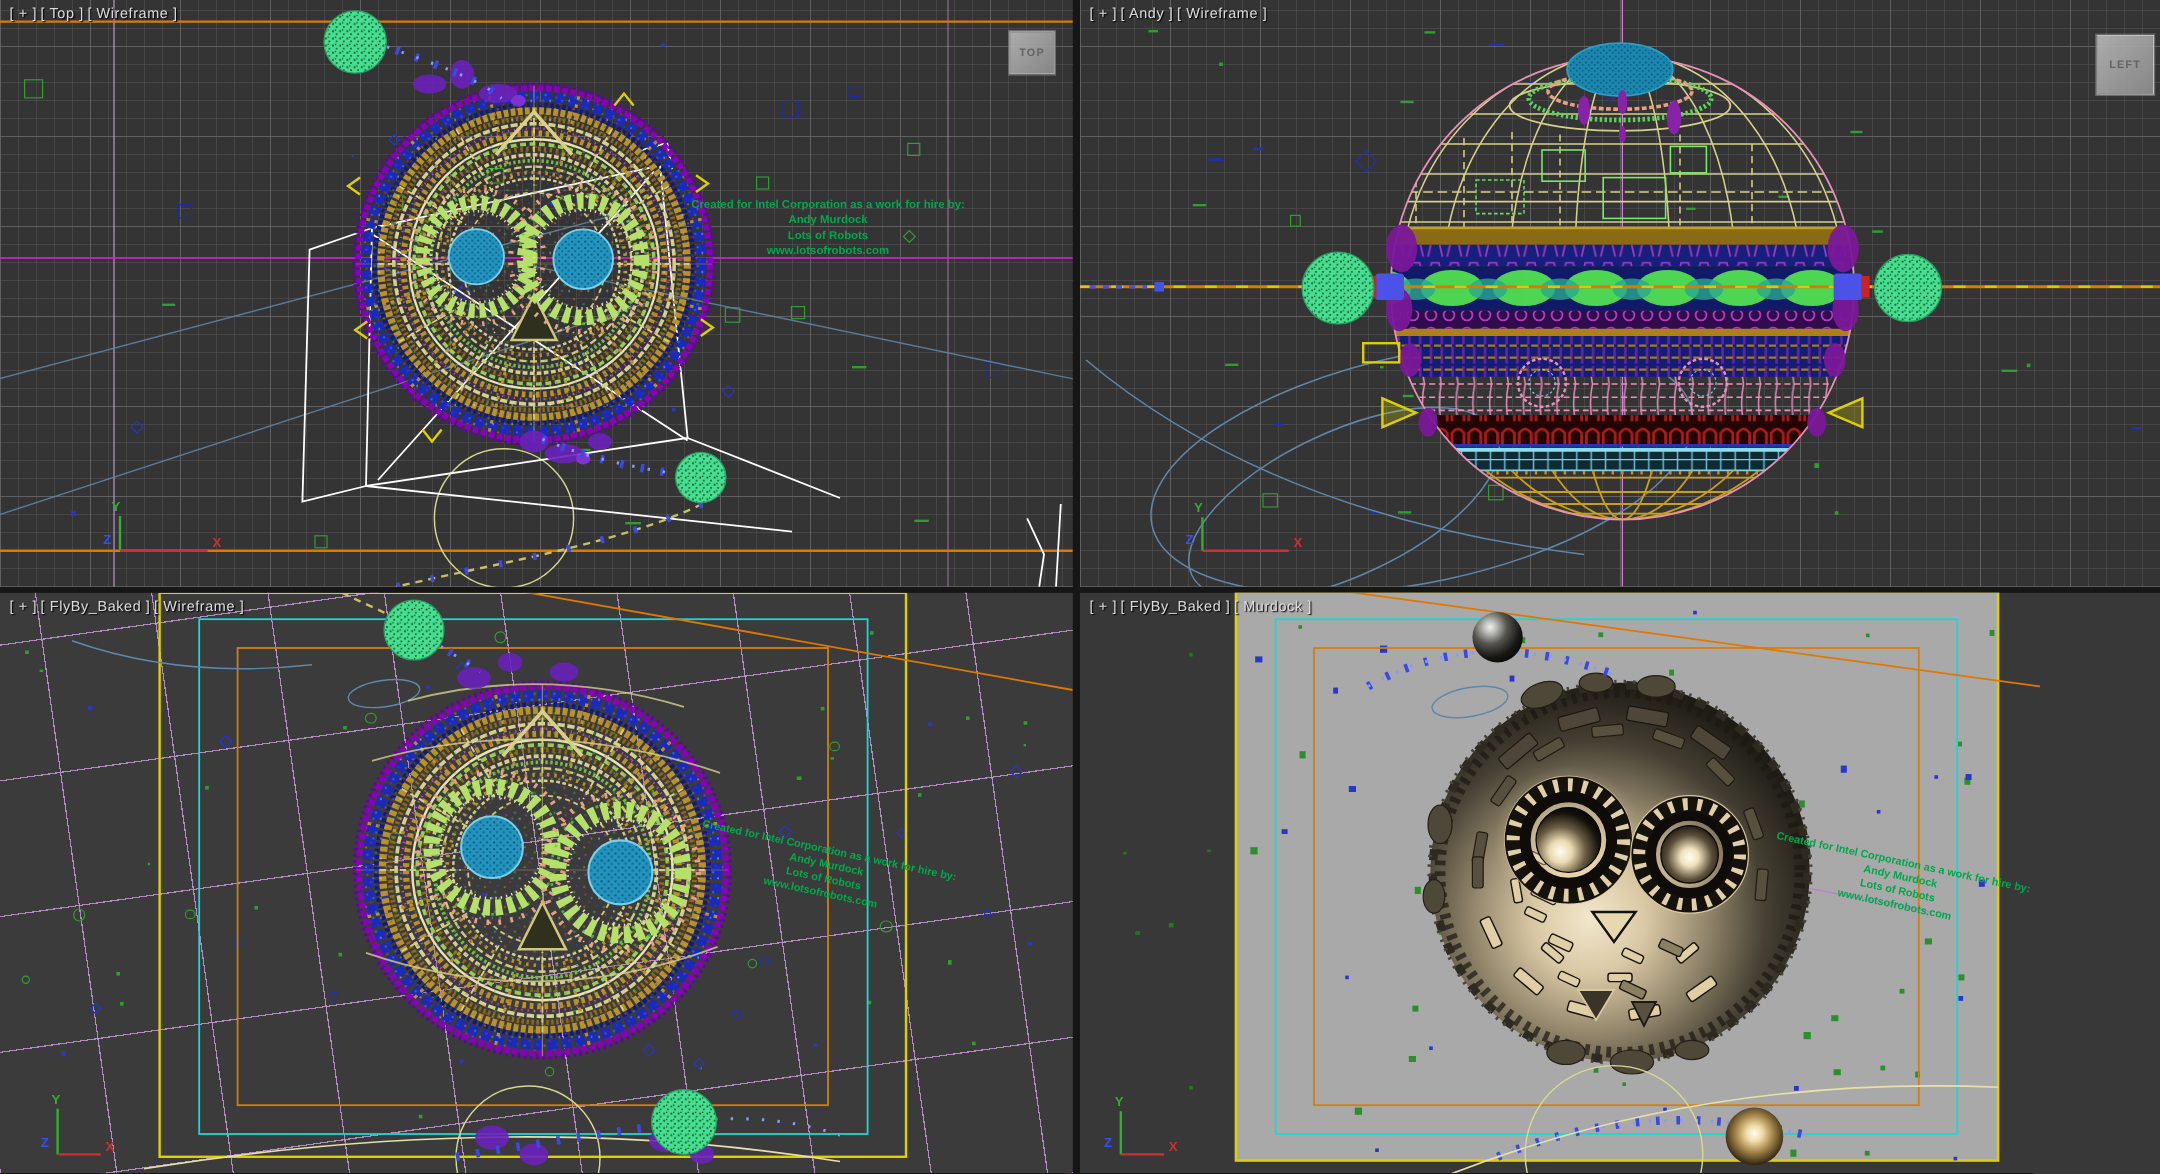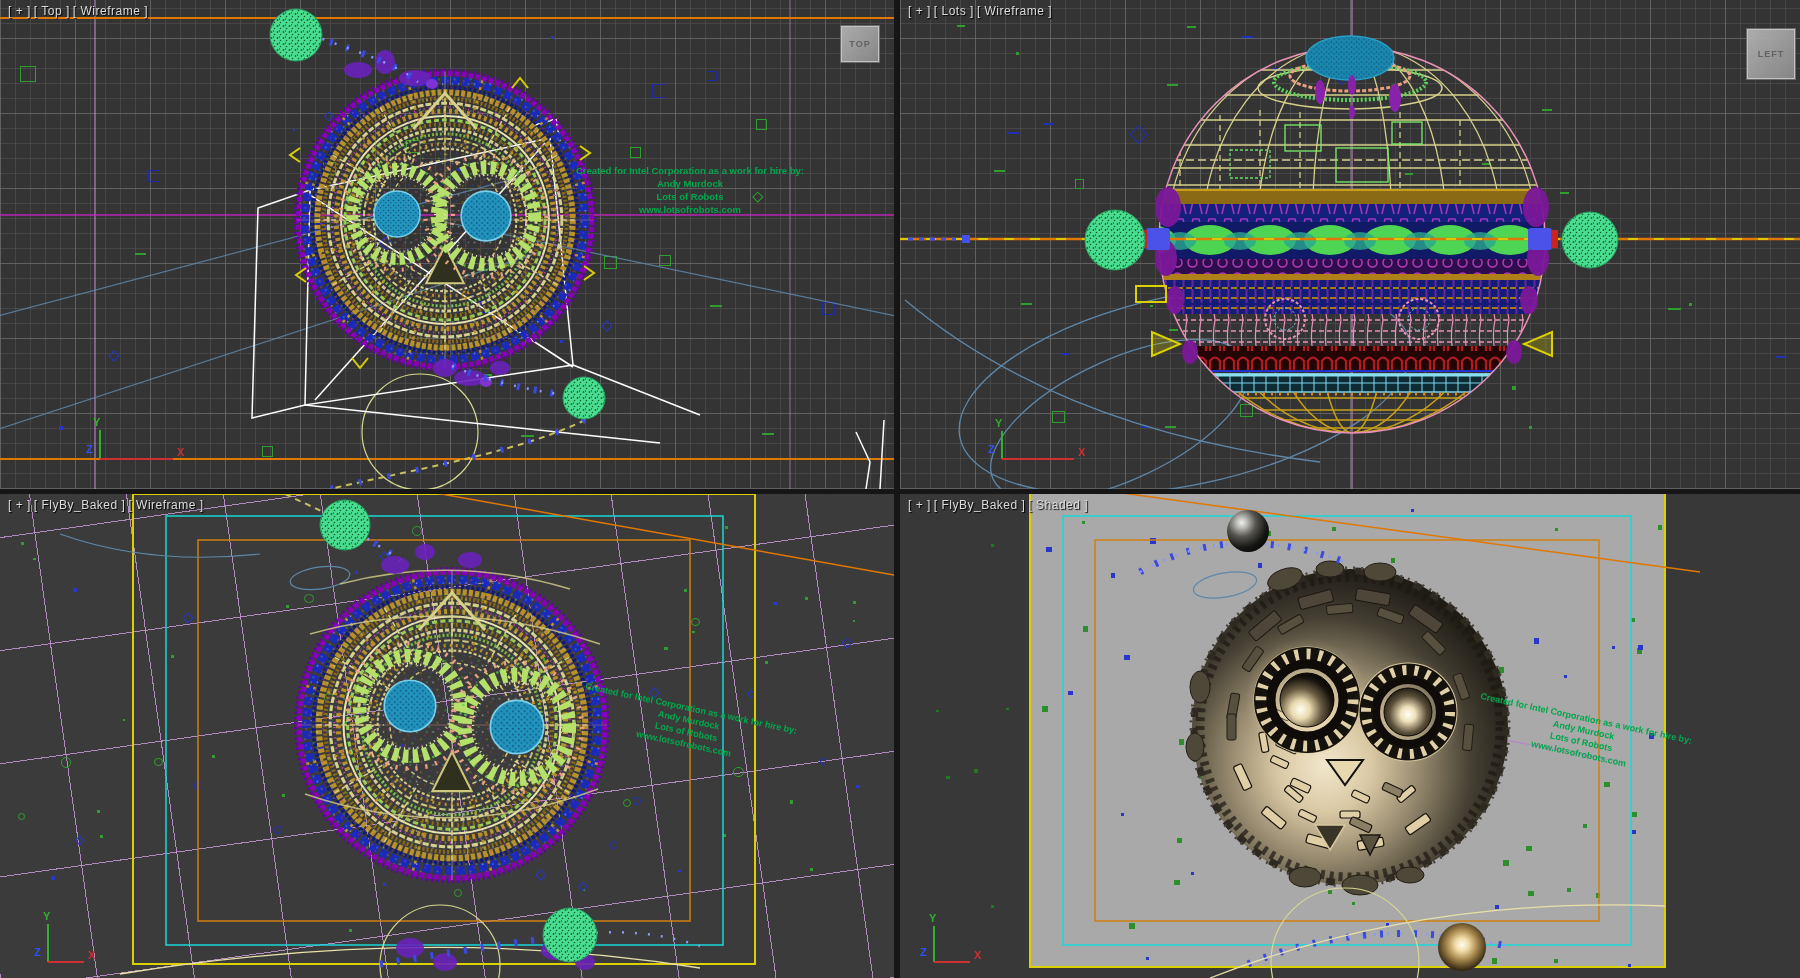--- a/index.html
+++ b/index.html
@@ -446,21 +446,21 @@
       <circle cx="690" cy="240" r="28" fill="url(#pat-mint)" stroke="#2aa060"></circle>
       <g class="gizmo">
         <line x1="102" y1="431" x2="102" y2="459" stroke="#30b030" stroke-width="2"></line>
         <line x1="102" y1="459" x2="174" y2="459" stroke="#cc3030" stroke-width="2"></line>
         <text x="95" y="427" class="axY">Y</text>
         <text x="178" y="456" class="axX">X</text>
         <text x="88" y="453" class="axZ">Z</text>
       </g>
     </svg>
     <div class="vplabel">
-      <span>[ + ]</span><span>[ Lots ]</span><span>[ Wireframe ]</span>
+      <span>[ + ]</span><span>[ Andy ]</span><span>[ Wireframe ]</span>
     </div>
     <div class="viewcube" style="left:847px;top:29px;width:46px;height:48px;">LEFT</div>
   </div>
 
   <div class="vp vp-persp" id="v3" style="left:0;top:494px;width:894px;height:484px;">
     <div class="decor">
         <div class="dec dec-dot" style="left: 386.364px; top: 213.633px; width: 2.56657px; height: 2.56657px; background: rgb(47, 158, 47);"></div>
         <div class="dec dec-dot" style="left: 343.146px; top: 227.286px; width: 3.78398px; height: 3.78398px; background: rgb(47, 158, 47);"></div>
         <div class="dec dec-dot" style="left: 765.493px; top: 167.068px; width: 2.88569px; height: 2.88569px; background: rgb(47, 158, 47);"></div>
         <div class="dec dec-dot" style="left: 684.296px; top: 94.8751px; width: 2.68042px; height: 2.68042px; background: rgb(47, 158, 47);"></div>
@@ -793,21 +793,21 @@
       <circle cx="562" cy="453" r="24" fill="url(#gSmBot)"></circle>
       <g class="gizmo">
         <line x1="34" y1="432" x2="34" y2="468" stroke="#30b030" stroke-width="2"></line>
         <line x1="34" y1="468" x2="70" y2="468" stroke="#cc3030" stroke-width="2"></line>
         <text x="29" y="428" class="axY">Y</text>
         <text x="74" y="465" class="axX">X</text>
         <text x="20" y="462" class="axZ">Z</text>
       </g>
     </svg>
     <div class="vplabel">
-      <span>[ + ]</span><span>[ FlyBy_Baked ]</span><span>[ Shaded ]</span>
+      <span>[ + ]</span><span>[ FlyBy_Baked ]</span><span>[ Murdock ]</span>
     </div>
     <div class="watermark tilt" style="left:570px;top:218px;width:225px;">
       <div>Created for Intel Corporation as a work for hire by:</div>
         <div>Andy Murdock</div>
       <div>Lots of Robots</div>
         <div>www.lotsofrobots.com</div>
     </div>
   </div>
 
 </div>

